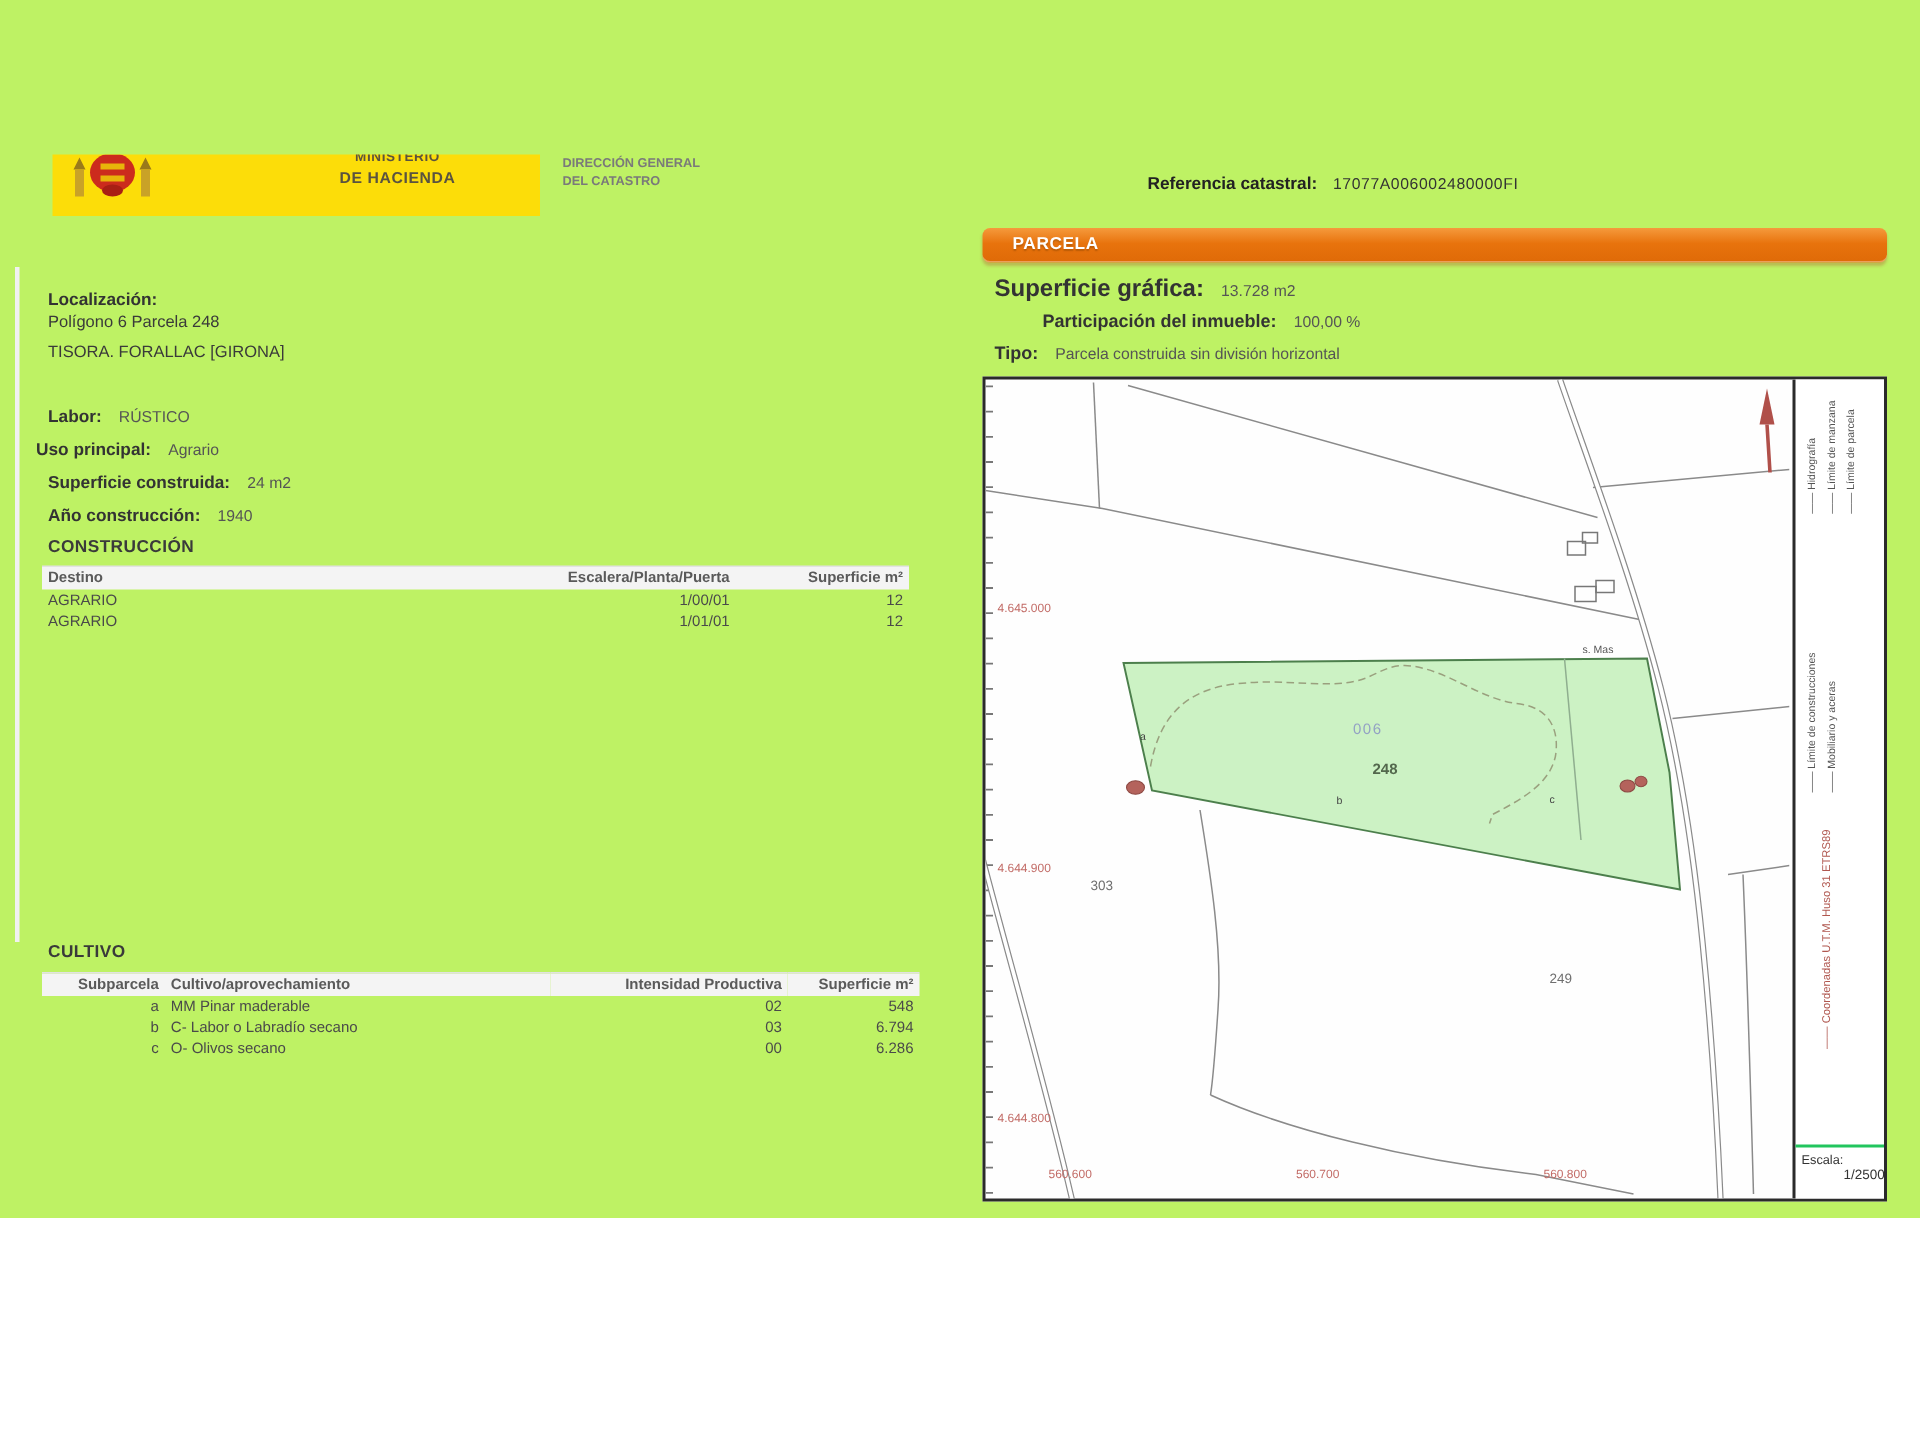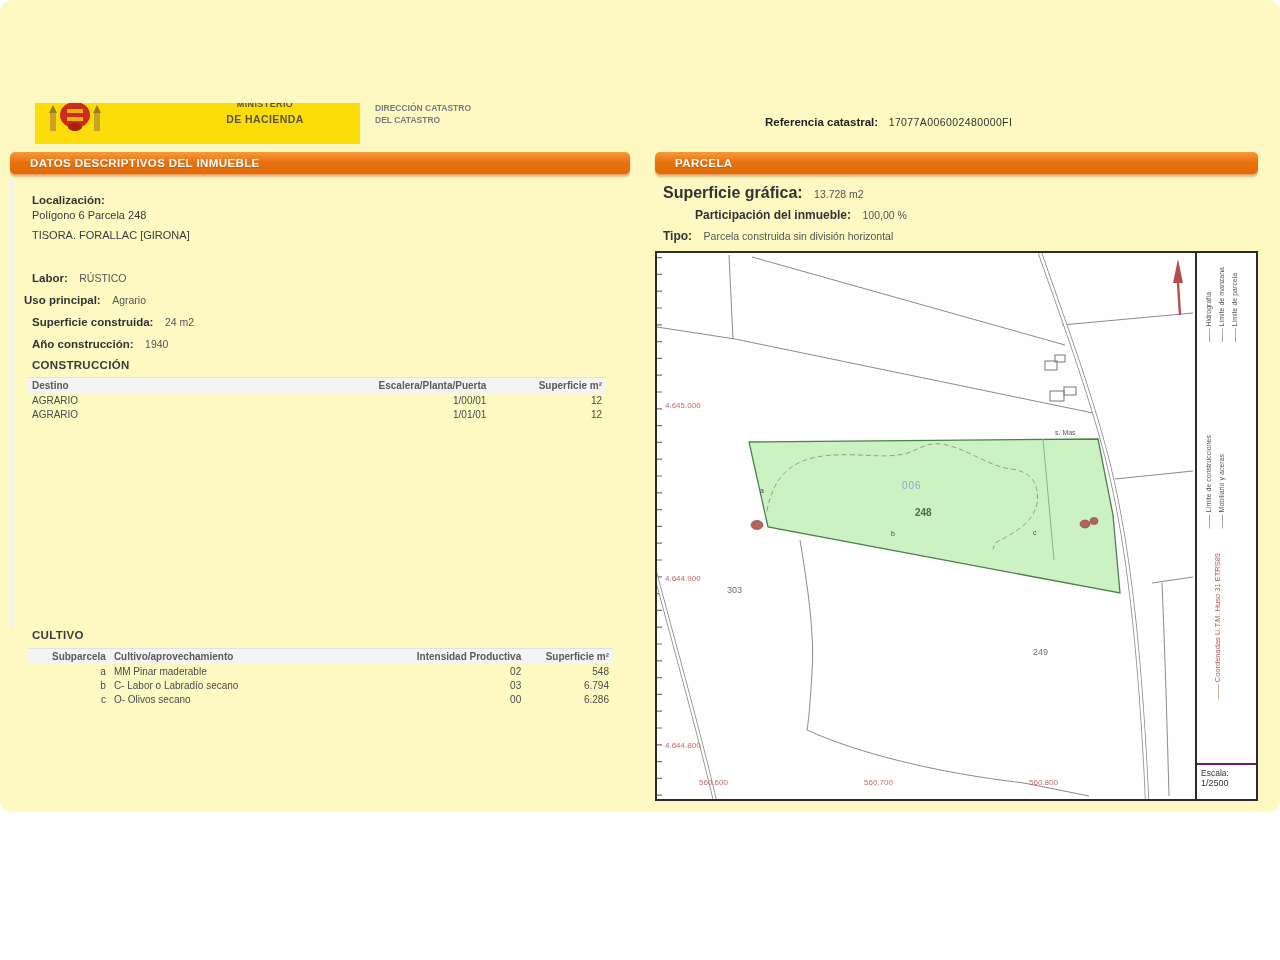--- a/index.html
+++ b/index.html
@@ -1,17 +1,17 @@
 <!DOCTYPE html>
 <html><head>
 <meta charset="utf-8">
 <style>
   html,body{margin:0;padding:0;background:#fff;}
-  .page{position:relative;width:1280px;height:812px;background:#fef9c3;overflow:hidden;
-        font-family:"Liberation Sans",sans-serif;color:#222;border-radius:12px;}
+  .page{position:relative;width:1280px;height:812px;background:#bef264;overflow:hidden;
+        font-family:"Liberation Sans",sans-serif;color:#222;}
   
   .banner{position:absolute;left:35px;top:103px;width:325px;height:41px;background:#fcdd09;
           overflow:hidden;display:flex;align-items:center;}
   .arms{position:absolute;left:8px;top:0;width:64px;height:41px;}
   .ministry{position:absolute;left:150px;top:-6px;width:160px;text-align:center;
             color:#5a5340;font-weight:bold;letter-spacing:.4px;}
   .ministry .l1{font-size:9px;line-height:15px;}
   .ministry .l2{font-size:10.5px;line-height:14px;}
   .agency{position:absolute;left:375px;top:100px;width:120px;color:#7a7a7a;font-weight:bold;
           font-size:8.5px;line-height:12px;overflow:hidden;height:44px;}
@@ -43,23 +43,23 @@
   .map-frame{position:absolute;left:655px;top:251px;width:603px;height:550px;
              border:2px solid #2b2b2b;box-sizing:border-box;background:#fefefe;}
   .map-main{position:absolute;left:0;top:0;width:536px;height:546px;}
   .map-sidebar{position:absolute;right:0;top:0;width:61px;height:546px;border-left:2px solid #2b2b2b;
                box-sizing:border-box;background:#fff;}
   .vtext{writing-mode:vertical-rl;transform:rotate(180deg);font-size:7px;color:#555;
          white-space:nowrap;line-height:9px;}
   .vtext::before{content:"―― ";}
   .vred{color:#b0574f;}
   .lgroup{position:absolute;display:flex;gap:4px;}
-  .scalebox{position:absolute;left:0;bottom:0;width:100%;border-top:2px solid #701a75;
+  .scalebox{position:absolute;left:0;bottom:0;width:100%;border-top:2px solid #22c55e;
             box-sizing:border-box;height:36px;padding:3px 4px;font-size:8.5px;color:#333;}
-  .scalebox .sv{font-size:9px;}
+  .scalebox .sv{font-size:9px;margin-left:28px;}
   .bottom-strip{position:absolute;left:655px;top:838px;width:603px;height:9px;
                 background:linear-gradient(#fbfaf7,#eee5d6);}
 </style>
 </head>
 <body>
 
 <div class="page">
 
   <div class="banner">
     <svg class="arms" viewBox="0 0 64 41">
@@ -71,30 +71,29 @@
       <rect x="24" y="6" width="16" height="4" fill="#e8b40a"></rect>
       <rect x="24" y="14" width="16" height="4" fill="#e8b40a"></rect>
       <ellipse cx="32" cy="24" rx="7" ry="4" fill="#a81f14"></ellipse>
     </svg>
     <div class="ministry">
       <div class="l1">MINISTERIO</div>
       <div class="l2">DE HACIENDA</div>
     </div>
   </div>
   <div class="agency">
-    <div class="l1">DIRECCIÓN CATASTRO</div>
+    <div class="l1">DIRECCIÓN GENERAL</div>
     <div class="l2">DEL CATASTRO</div>
   </div>
 
   <div class="refline">
     <span class="lab">Referencia catastral:</span>
     <span class="val">17077A006002480000FI</span>
   </div>
 
-  <div class="section-bar" style="left:10px;top:152px;width:620px;">DATOS DESCRIPTIVOS DEL INMUEBLE</div>
   <div class="section-bar" style="left:655px;top:152px;width:603px;">PARCELA</div>
   <div class="panel-edge" style="left:10px;top:178px;height:450px;"></div>
 
   <div class="fieldrow" style="left:32px;top:190px;">
     <span class="lab">Localización:</span>
   </div>
   <div class="fieldrow plain" style="left:32px;top:209px;">Polígono 6 Parcela 248</div>
   <div class="fieldrow plain" style="left:32px;top:229px;">TISORA. FORALLAC [GIRONA]</div>
 
   <div class="fieldrow" style="left:32px;top:268px;">

